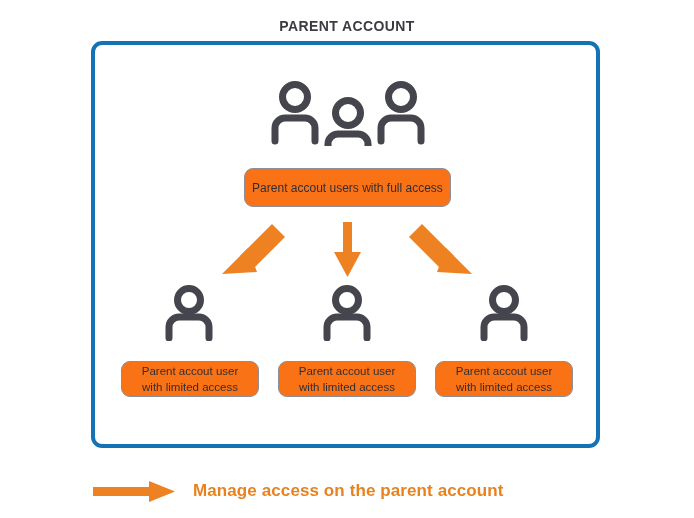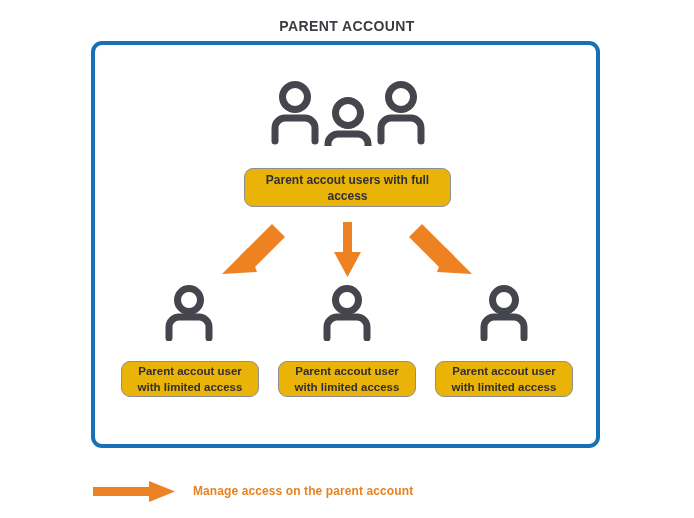--- a/index.html
+++ b/index.html
@@ -56,31 +56,30 @@
     width: 160px;
     height: 66px;
   }
 
   
   .label-box {
     position: absolute;
     box-sizing: border-box;
     border: 1px solid #8d8d95;
     border-radius: 9px;
-    background: #eab308;
+    background: #f97316;
     display: flex;
     align-items: center;
     justify-content: center;
     text-align: center;
     color: #2f2f36;
     font-size: 11.5px;
     line-height: 16px;
     white-space: pre-line;
     padding: 12px 6px;
-    font-weight: bold;
   }
 
   .label-box.full-access {
     left: 244px;
     top: 168px;
     width: 207px;
     height: 39px;
     font-size: 12px;
   }
 
@@ -124,21 +123,21 @@
     align-items: center;
   }
   .legend-arrow {
     width: 88px;
     height: 26px;
     flex: none;
   }
   .legend-label {
     margin-left: 14px;
     color: #e8821e;
-    font-size: 12px;
+    font-size: 17px;
     font-weight: bold;
     letter-spacing: 0.1px;
     white-space: nowrap;
   }
 </style>
 </head>
 <body>
 
 <div id="diagram-root">
 

